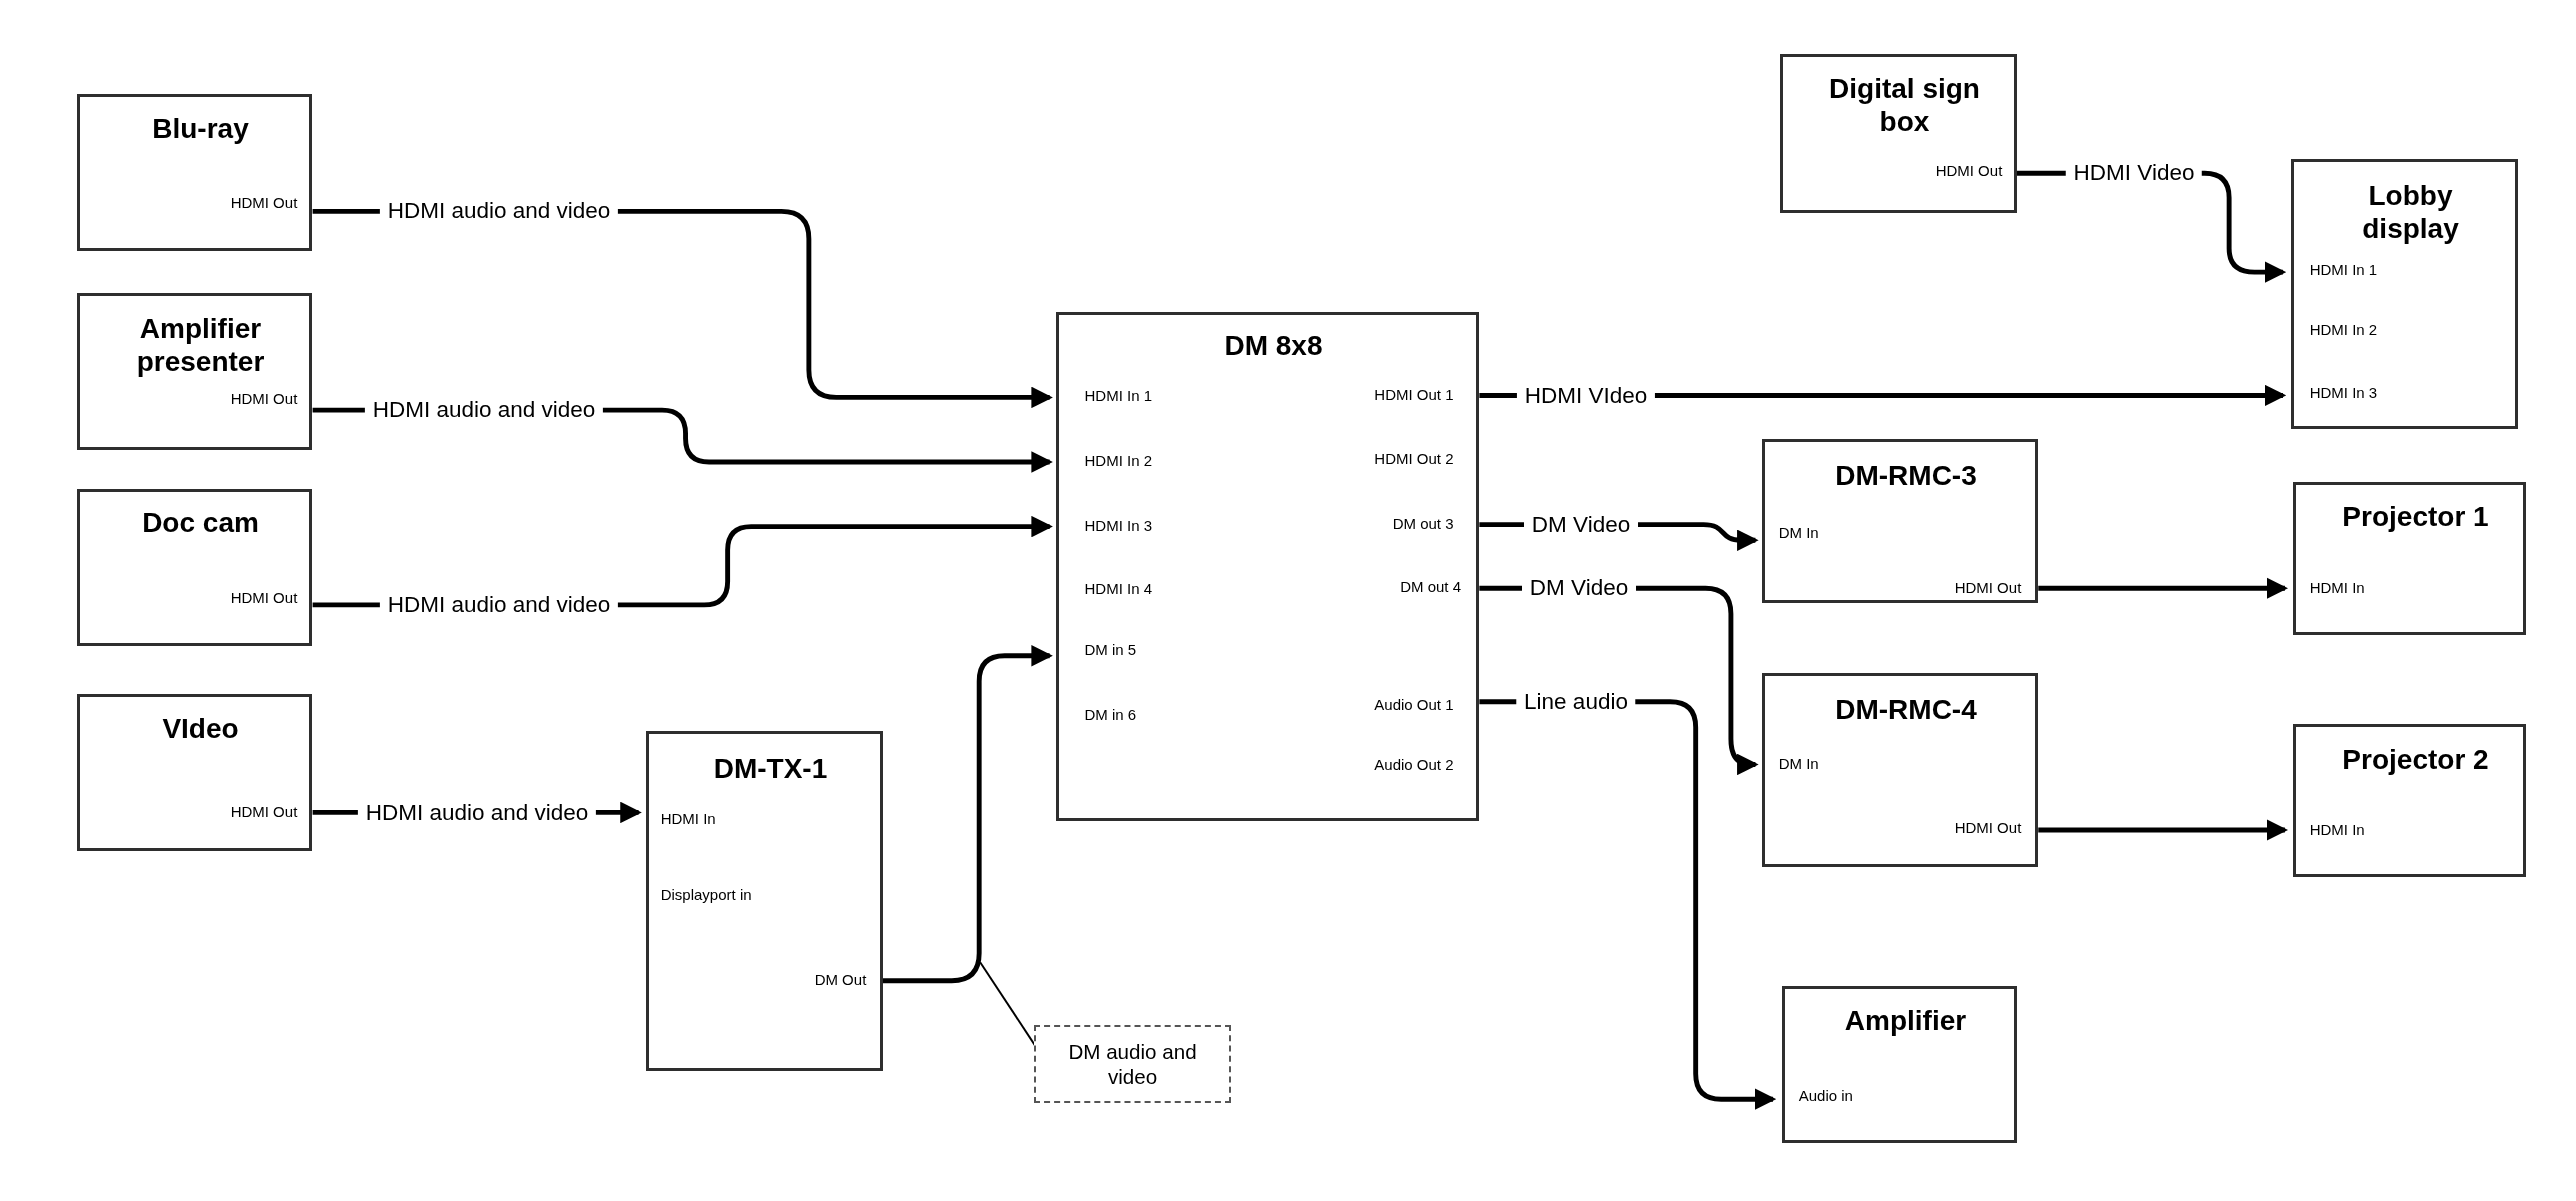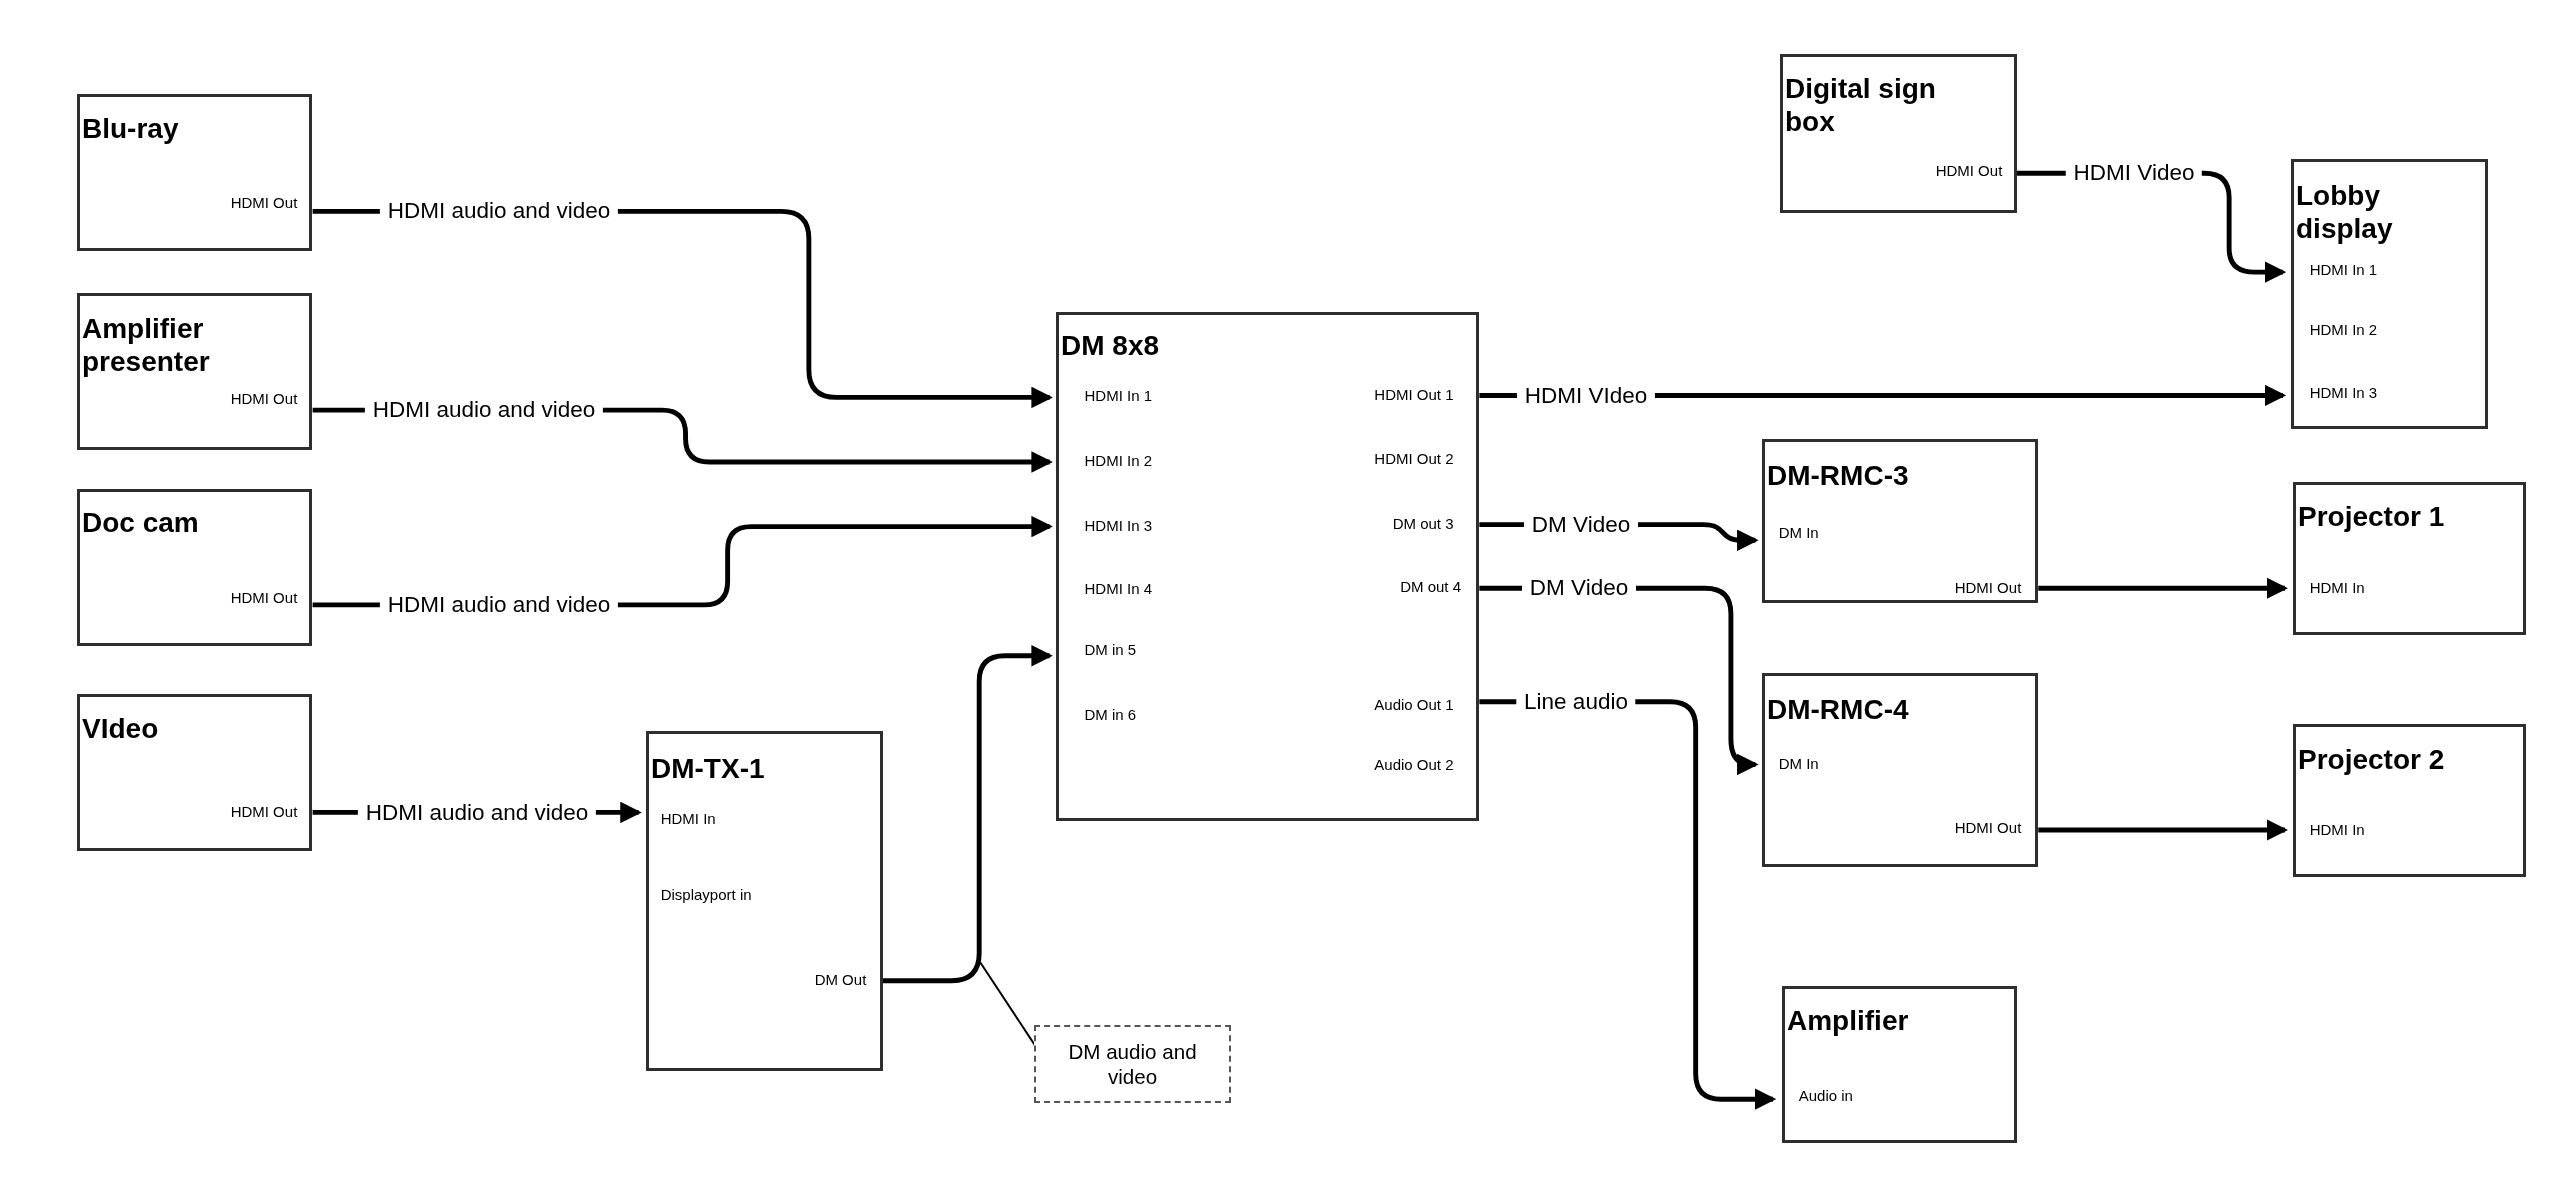--- a/index.html
+++ b/index.html
@@ -8,21 +8,21 @@
     font-family:"Liberation Sans",sans-serif;color:#000;overflow:hidden;
   }
   #wires{position:absolute;left:0;top:0;}
   .w{stroke:#000;stroke-width:5;fill:none;marker-end:url(#arr);}
   .leader{stroke:#000;stroke-width:2;fill:none;}
   .box{
     position:absolute;border:3.9px solid #2e2e2e;background:#fff;
     box-sizing:border-box;
   }
   .t{
-    position:absolute;left:2px;right:0;text-align:left;
+    position:absolute;left:12px;right:0;text-align:center;
     font-weight:bold;font-size:28px;line-height:33px;
   }
   .t span{display:block;}
   .p{
     position:absolute;font-size:15px;line-height:27.4px;white-space:nowrap;
   }
   .pr{text-align:right;}
   .wl{
     position:absolute;transform:translate(-50%,-50%);
     background:#fff;padding:0 7.8px;font-size:22.5px;white-space:nowrap;
@@ -116,21 +116,21 @@
   </div>
 
   <div class="box" style="left:1780px;top:54px;width:237px;height:159px">
     <div class="t" style="top:14.7px">
       <span>Digital sign</span>
       <span>box</span>
     </div>
     <span class="p pr" style="top:100px;right:11.7px">HDMI Out</span>
   </div>
 
-  <div class="box" style="left:2291px;top:159px;width:197px;height:270px">
+  <div class="box" style="left:2291px;top:159px;width:227px;height:270px">
     <div class="t" style="top:16.6px">
       <span>Lobby</span>
       <span>display</span>
     </div>
     <span class="p" style="top:94px;left:15.7px">HDMI In 1</span>
     <span class="p" style="top:154px;left:15.7px">HDMI In 2</span>
     <span class="p" style="top:217px;left:15.7px">HDMI In 3</span>
   </div>
 
   <div class="box" style="left:1762px;top:439px;width:276px;height:164px">

